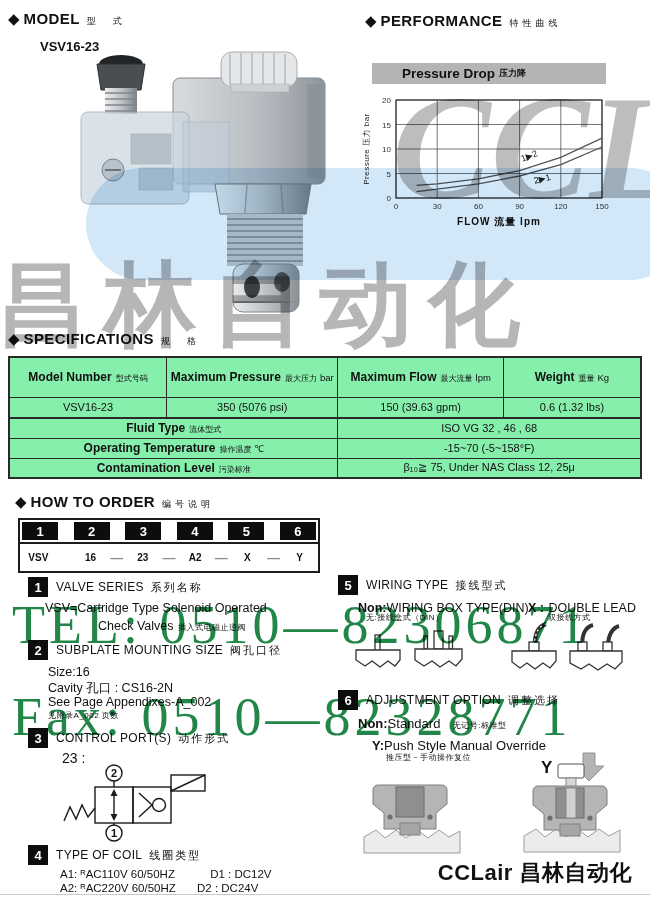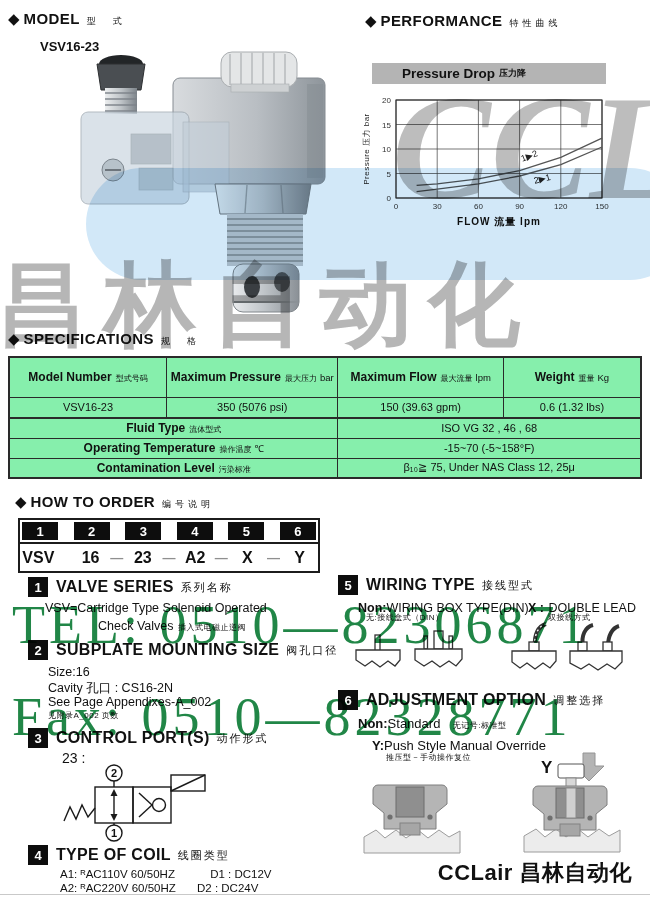--- a/index.html
+++ b/index.html
@@ -10,21 +10,21 @@
 
   
   .h1 { display:flex; align-items:baseline; white-space:nowrap; }
   .h1 .dia { font-size:15px; margin-right:4px; color:#111; }
   .h1 .en { font-size:15px; font-weight:bold; letter-spacing:.4px; }
   .h1 .cn { font-size:9px; margin-left:7px; letter-spacing:4px;text-align:right; }
 
   .sec-head { display:flex; align-items:center; white-space:nowrap; }
   .badge { width:20px; height:20px; background:#0d0d0d; color:#fff; font-size:13px; font-weight:bold;
            display:flex; align-items:center; justify-content:center; margin-right:8px; flex:0 0 auto; }
-  .sec-title { font-size:16px; font-weight:bold; letter-spacing:.3px; }
+  .sec-title { font-size:12px; font-weight:normal; letter-spacing:.3px; }
   .sec-cn { font-size:11px; margin-left:7px; letter-spacing:2px; }
 
   
   .pd-bar { background:#b4b4b4; height:21px; display:flex; align-items:center; padding-left:30px; }
   .pd-bar .en { font-size:13.5px; font-weight:bold; }
   .pd-bar .cn { font-size:9px; margin-left:4px; font-weight:bold; }
   .grid { stroke:#3c3c3c; stroke-width:.7; }
   .tick { font-size:8px; fill:#333; font-family:"Liberation Sans",sans-serif; }
   .curve { fill:none; stroke:#555; stroke-width:1.3; }
   .anno { font-size:9px; fill:#222; font-family:"Liberation Sans",sans-serif; }
@@ -43,21 +43,21 @@
   .th-unit { font-size:9.5px; margin-left:3px; }
 
   
   .order-box { width:302px; border:2px solid #1c1c1c; background:#fff; }
   .o-row { display:flex; }
   .o-row.top { height:24px; border-bottom:2px solid #1c1c1c; padding:2px 2px 2px 2px; }
   .o-row.bot { height:27px; }
   .o-num { flex:2.6; background:#0d0d0d; color:#fff; font-weight:bold; font-size:13px;
            display:flex; align-items:center; justify-content:center; }
   .o-gap { flex:1.1; background:#fff; }
-  .o-val { flex:2.6; display:flex; align-items:center; justify-content:center; font-weight:bold; font-size:16px; }
+  .o-val { flex:2.6; display:flex; align-items:center; justify-content:center; font-weight:bold; font-size:10px; }
   .o-dash { flex:1.1; display:flex; align-items:center; justify-content:center; color:#8f8f8f; font-weight:bold; font-size:13px; }
 
   .body-line { font-size:12.5px; }
   .cn-s { font-size:8px; letter-spacing:.5px; }
   .opt-strong { font-weight:bold; font-size:12.5px; }
 
   
   .wm { position:absolute; pointer-events:none; mix-blend-mode:multiply; }
   .wm-pill { left:86px; top:168px; width:600px; height:112px; background:#d2e8f8; border-radius:58px; }
   .wm-cc-inner { left:100px; top:176px; font-size:96px; font-weight:bold; font-style:italic; color:rgba(255,255,255,.55);

